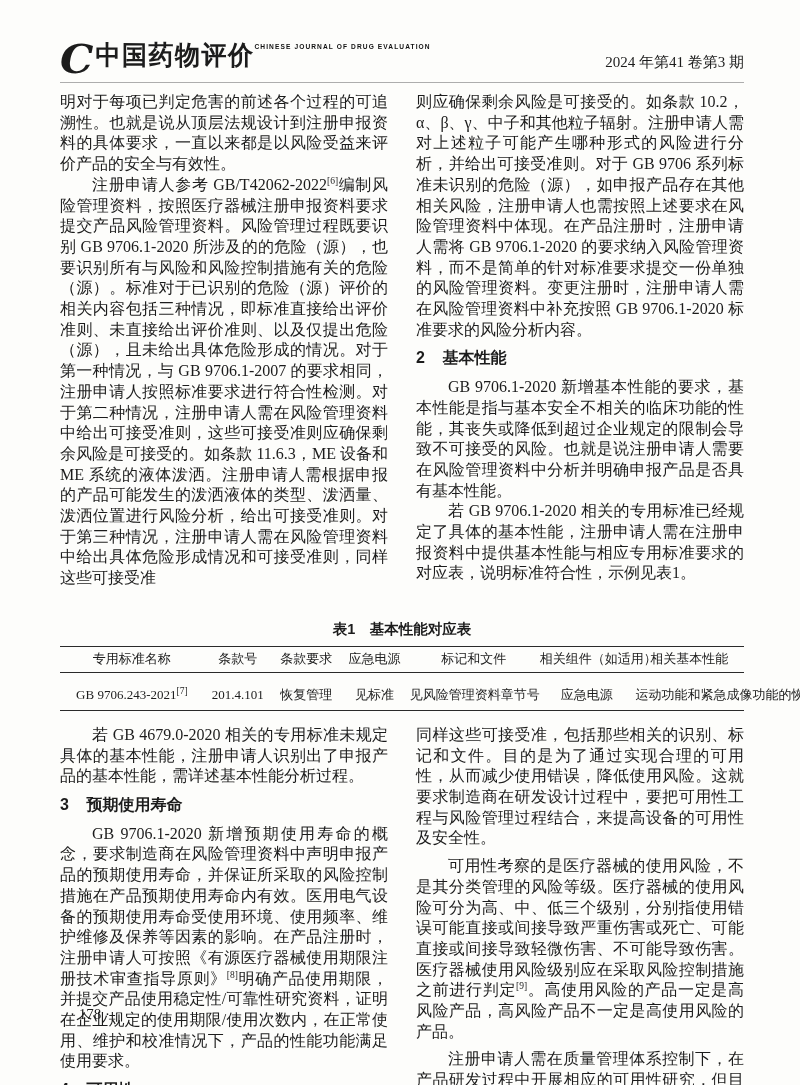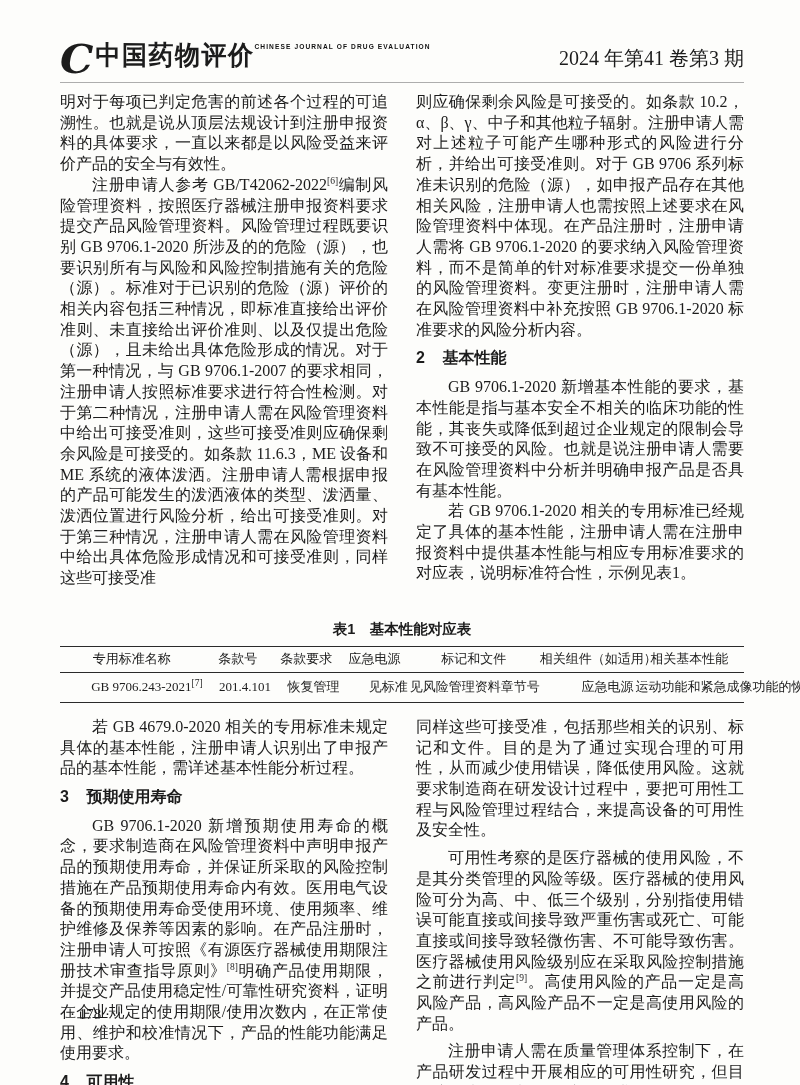--- a/index.html
+++ b/index.html
@@ -26,21 +26,21 @@
   .logo-text{display:flex;flex-direction:row;align-items:flex-start;}
   .logo-title{
     font-family:"Liberation Sans","DejaVu Sans",sans-serif;
     font-weight:900;font-size:25px;line-height:26px;letter-spacing:1.5px;
     transform:scaleY(1.05);
   }
   .logo-subtitle{
     font-family:"Liberation Sans","DejaVu Sans",sans-serif;
     font-weight:bold;font-size:6.6px;letter-spacing:1.1px;line-height:9px;color:#111;
   }
-  .issue-info{font-size:20px;padding-bottom:6px;}
+  .issue-info{font-size:15px;padding-bottom:6px;}
   .header-rule{border:0;border-top:1.2px solid #adadad;margin:4px 0 0 0;}
   
   .columns{display:flex;gap:28px;margin-top:9px;}
   .col{width:335px;}
   .body-p{margin:0;font-size:16px;line-height:20.7px;text-align:justify;text-justify:inter-ideograph;}
   .body-p.indent{text-indent:2em;}
   .sec-heading{
     font-family:"Liberation Sans","DejaVu Sans",sans-serif;
     font-weight:bold;font-size:16px;line-height:20.7px;margin:8px 0;
   }
@@ -58,21 +58,21 @@
   .table-caption .cap-label{margin-right:1em;}
   table.perf-table{
     width:100%;border-collapse:collapse;font-size:13px;
     border-top:1.4px solid #2a2a2a;border-bottom:1.4px solid #2a2a2a;
     table-layout:fixed;
   }
   table.perf-table th{
     font-weight:normal;text-align:center;padding:3px 1px 4px 1px;
     border-bottom:0.8px solid #2a2a2a;white-space:nowrap;
   }
-  table.perf-table td{text-align:right;padding:5px 1px 6px 1px;white-space:nowrap;}
+  table.perf-table td{text-align:center;padding:13px 1px 6px 1px;white-space:nowrap;}
   
   .page-footer{position:absolute;left:70px;top:1006px;font-size:15px;}
   
   .bottom-sec{margin-top:14px;}
 </style>
 </head>
 <body>
 
 <div class="page">
 

